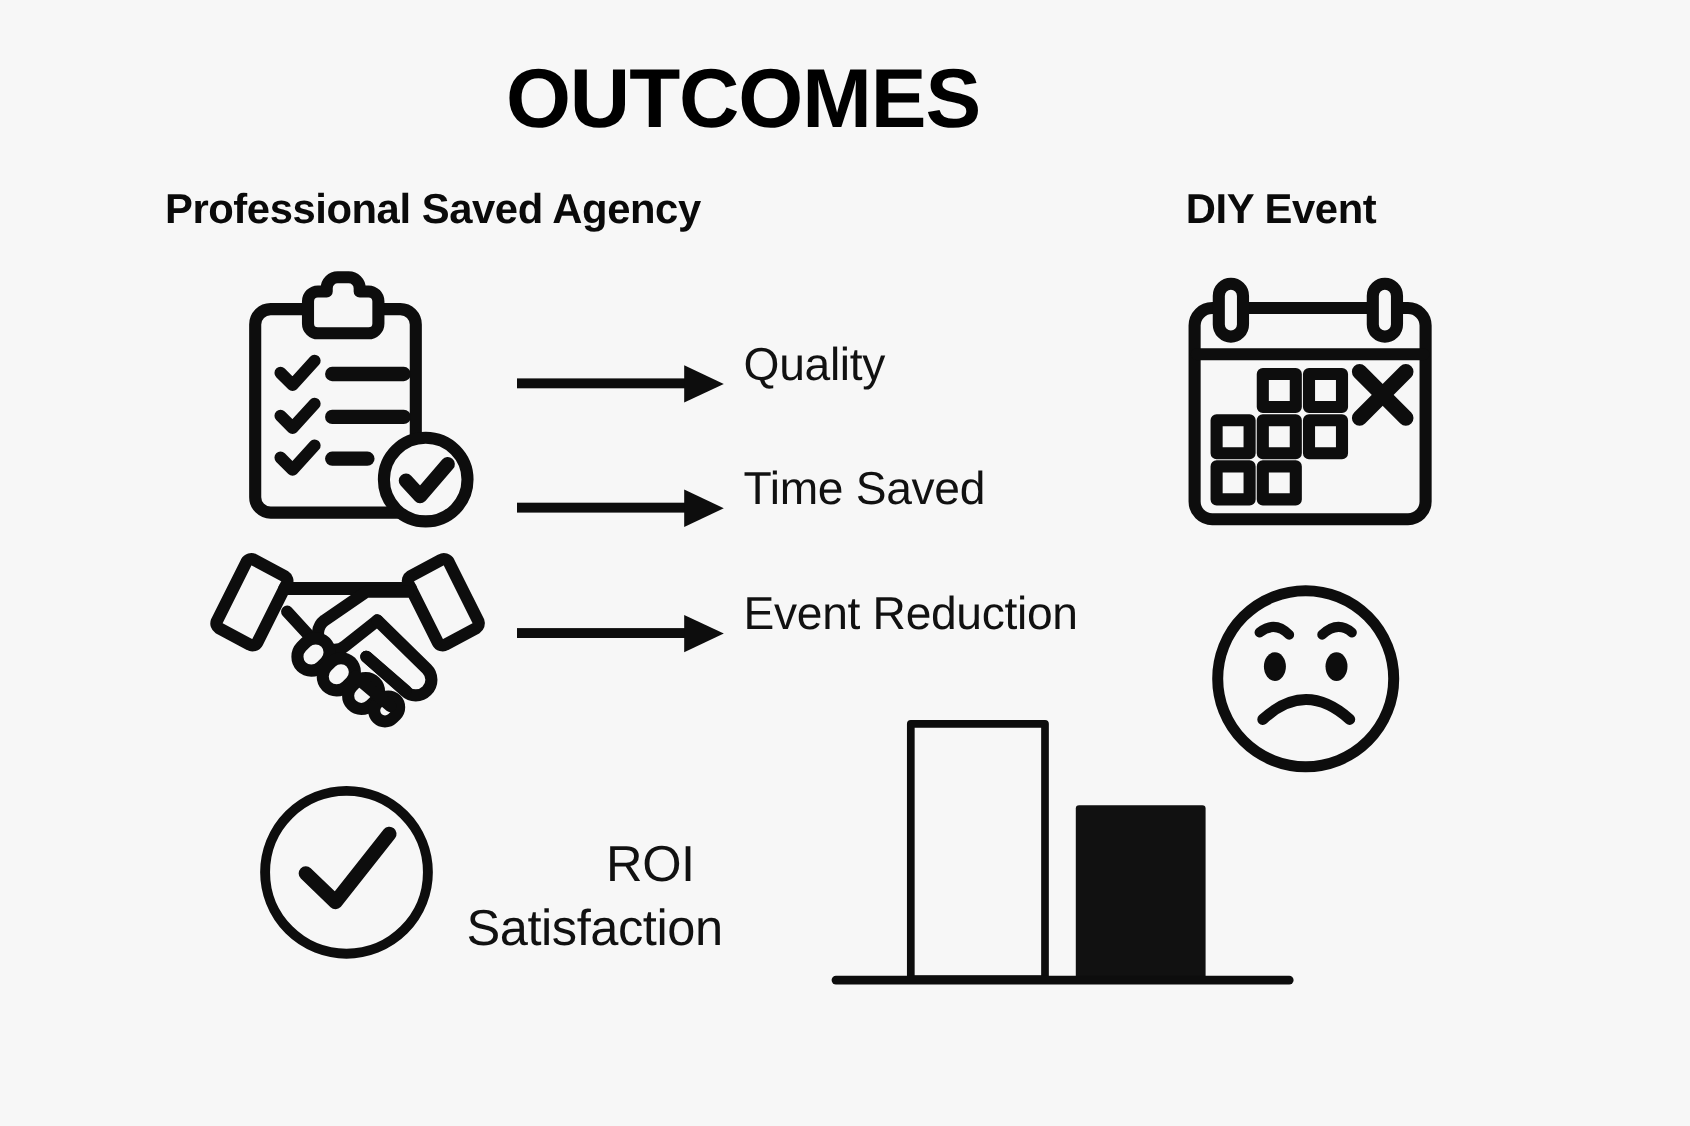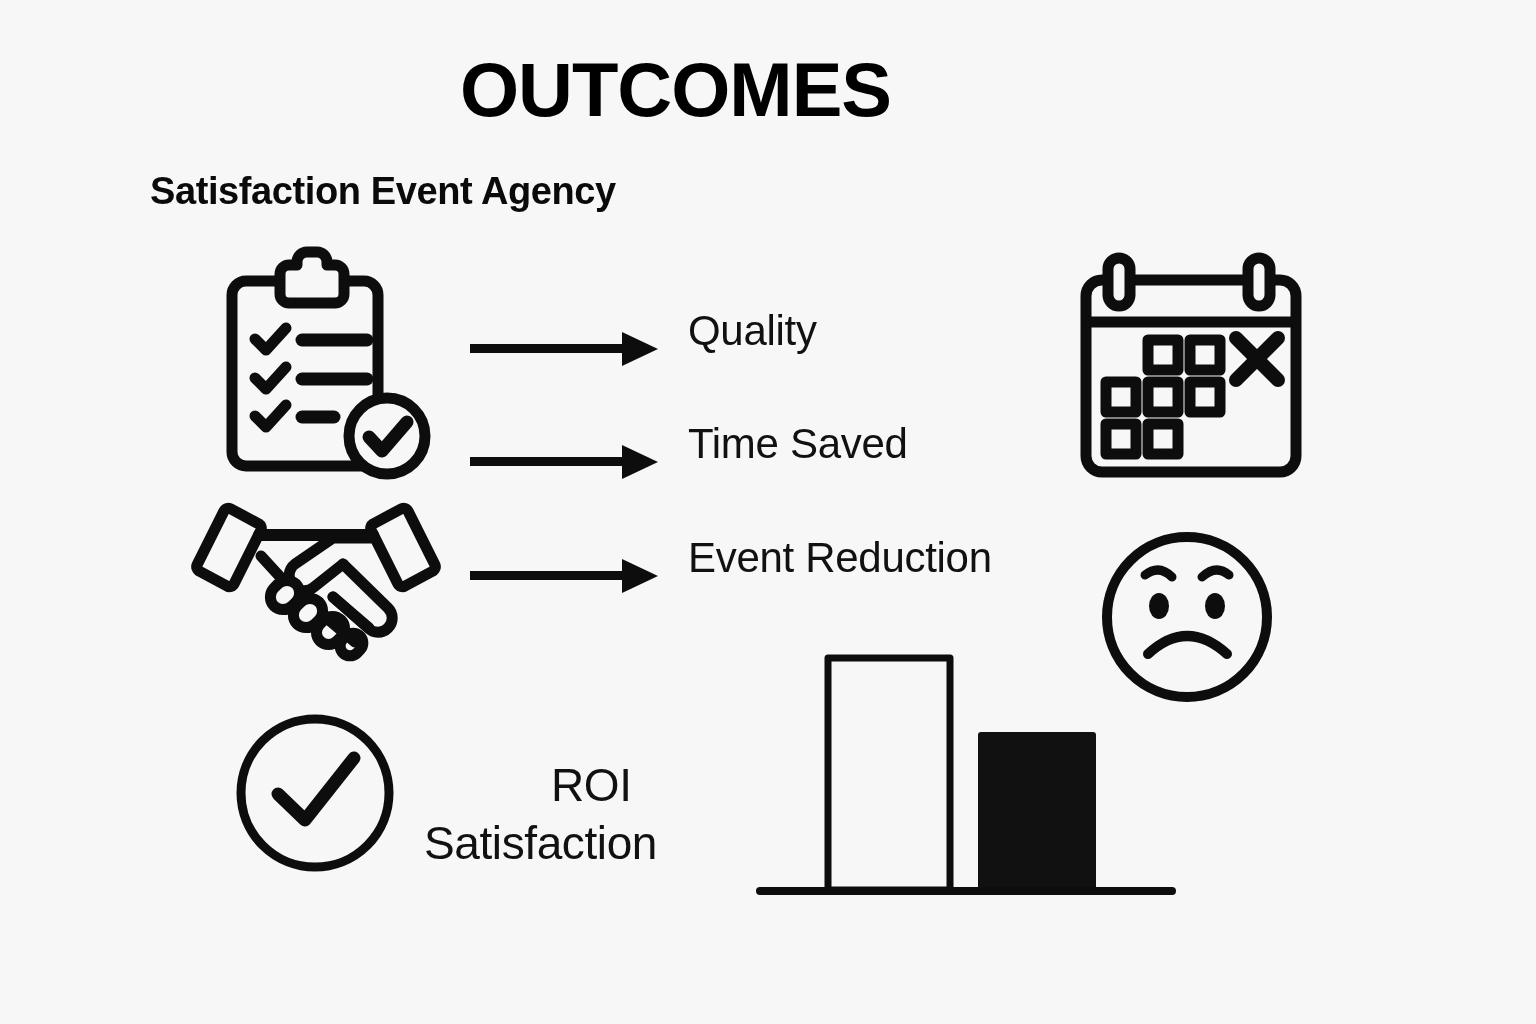--- a/index.html
+++ b/index.html
@@ -44,21 +44,20 @@
   .head-left  { left: 150px; top: 172px; }
   .head-right { left: 1078px; top: 172px; }
 
   .outcome-label {
     font-size: 42px;
     font-weight: 500;
     letter-spacing: -0.3px;
     line-height: 1;
     color: #111;
     white-space: nowrap;
-    margin-left: 12px;
   }
   .lbl-quality { left: 676px; top: 310px; }
   .lbl-time    { left: 676px; top: 423px; }
   .lbl-risk    { left: 676px; top: 537px; }
 
   .metric-label {
     font-size: 46px;
     font-weight: 500;
     letter-spacing: -0.4px;
     line-height: 1;
@@ -71,21 +70,22 @@
   
   .icon svg { display: block; overflow: visible; }
 </style>
 </head>
 <body>
 
 <div id="canvas">
 
   <div class="abs title">OUTCOMES</div>
 
-  <div class="abs col-head head-left">Satisfaction Event Agency</div>
+  <div class="abs col-head head-left">Professional Saved Agency</div>
+  <div class="abs col-head head-right">DIY Event</div>
 
   <div class="abs icon" style="left:222px; top:250px;">
     <svg width="220" height="232" viewBox="0 0 220 232" fill="none" stroke="#0d0d0d" stroke-width="11" stroke-linecap="round" stroke-linejoin="round">
 
       <path d="M58 31 H24 a14 14 0 0 0 -14 14 V202 a14 14 0 0 0 14 14 H142 a14 14 0 0 0 14 -14 V45 a14 14 0 0 0 -14 -14 H122" fill="#f7f7f7"></path>
 
       <path d="M58 24 a9 9 0 0 1 9 -9 H75 V12 a10 10 0 0 1 10 -10 h10 a10 10 0 0 1 10 10 v3 h8 a9 9 0 0 1 9 9 v20 a9 9 0 0 1 -9 9 H67 a9 9 0 0 1 -9 -9 z" fill="#f7f7f7"></path>
 
       <path d="M33 89 l11 11 l20 -22"></path>
       <path d="M33 128 l11 11 l20 -22"></path>

